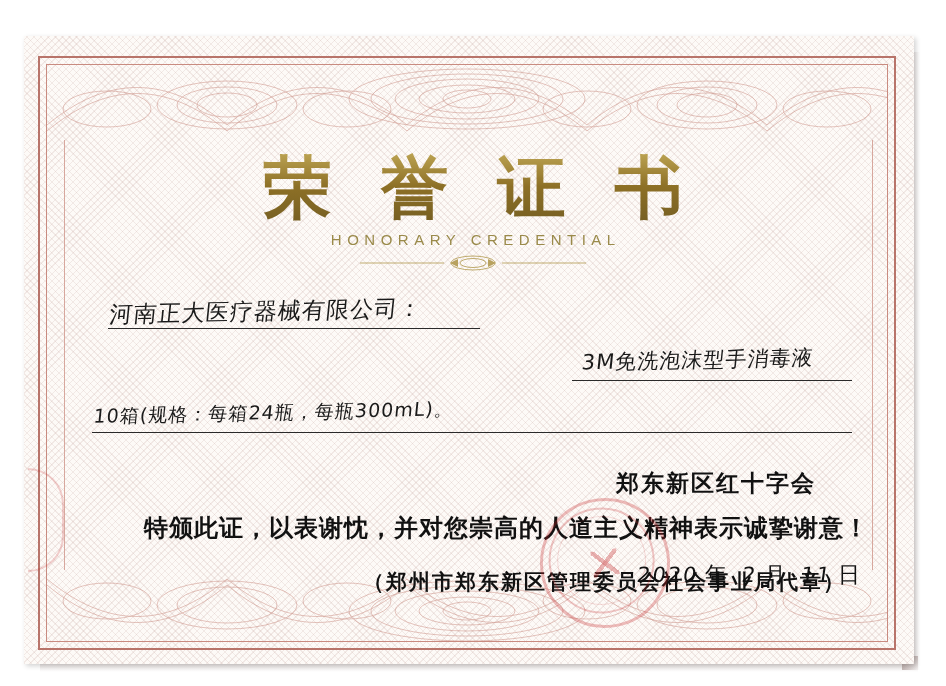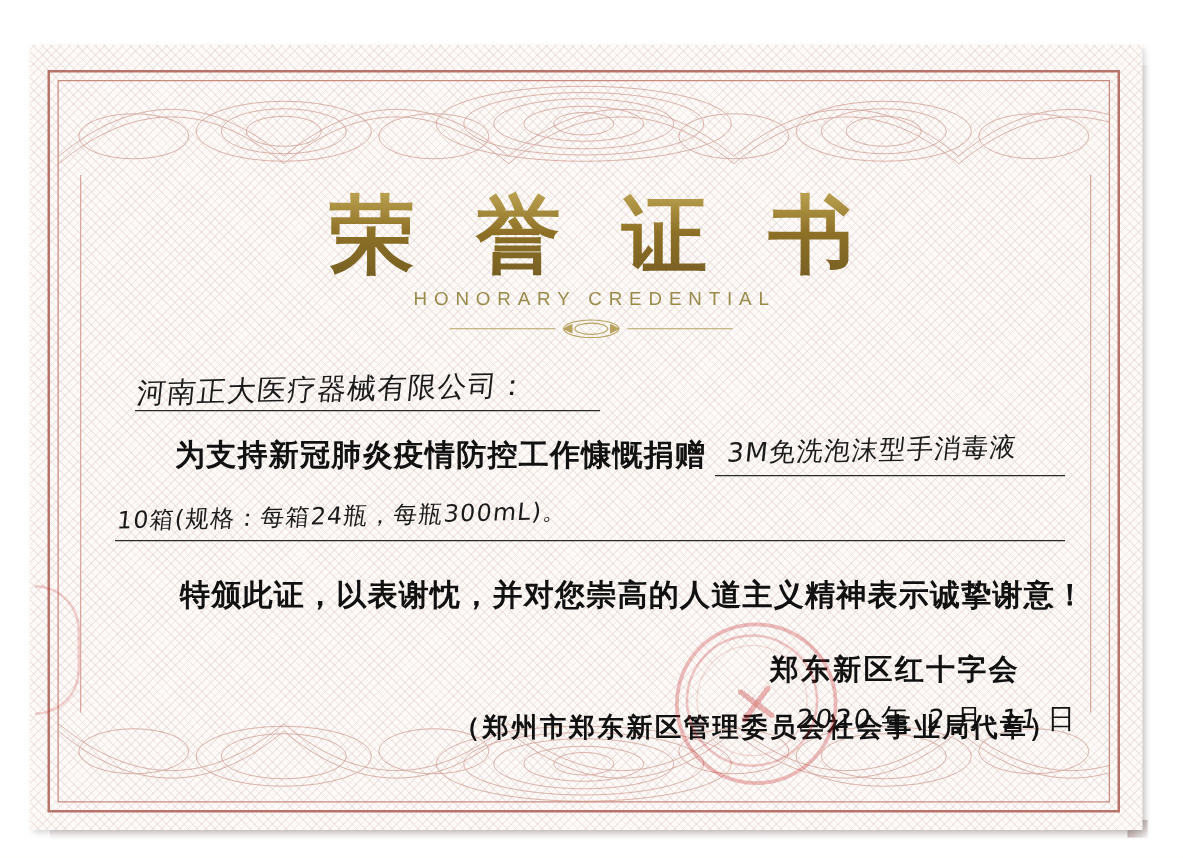--- a/index.html
+++ b/index.html
@@ -327,36 +327,35 @@
   </div>
 
   <div class="body-area">
 
     <div class="line">
       <span class="hand" style="left:18px; top:6px; font-size:23px;">河南正大医疗器械有限公司：</span>
       <span class="rule" style="left:16px; top:38px; width:372px;"></span>
     </div>
 
     <div class="line">
-      <span class="printed" style="left:48px; top:6px;">为支持新冠肺炎疫情防控工作慷慨捐赠</span>
       <span class="hand" style="left:490px; top:4px;">3M免洗泡沫型手消毒液</span>
       <span class="rule" style="left:480px; top:38px; width:280px;"></span>
     </div>
 
     <div class="line">
       <span class="hand small" style="left:2px; top:6px;">10箱(规格：每箱24瓶，每瓶300mL)。</span>
       <span class="rule" style="left:0px; top:38px; width:760px;"></span>
     </div>
 
     <div class="line">
+      <span class="sign-org" style="top:22px; right:36px;">郑东新区红十字会</span>
+    </div>
+
+    <div class="line">
       <span class="printed" style="left:52px; top:14px;">特颁此证，以表谢忱，并对您崇高的人道主义精神表示诚挚谢意！</span>
-    </div>
-
-    <div class="line">
-      <span class="sign-org" style="top:22px; right:36px;">郑东新区红十字会</span>
     </div>
     <div class="line">
       <span class="sign-org" style="top:18px; right:6px; font-size:21px;">（郑州市郑东新区管理委员会社会事业局代章）</span>
     </div>
   </div>
 
   <div class="seal">
 
     <svg width="118" height="118" viewBox="0 0 118 118" style="position:absolute;left:0;top:0;">
       <circle cx="59" cy="59" r="52" fill="none" stroke="rgba(196,38,40,0.45)" stroke-width="2"></circle>

